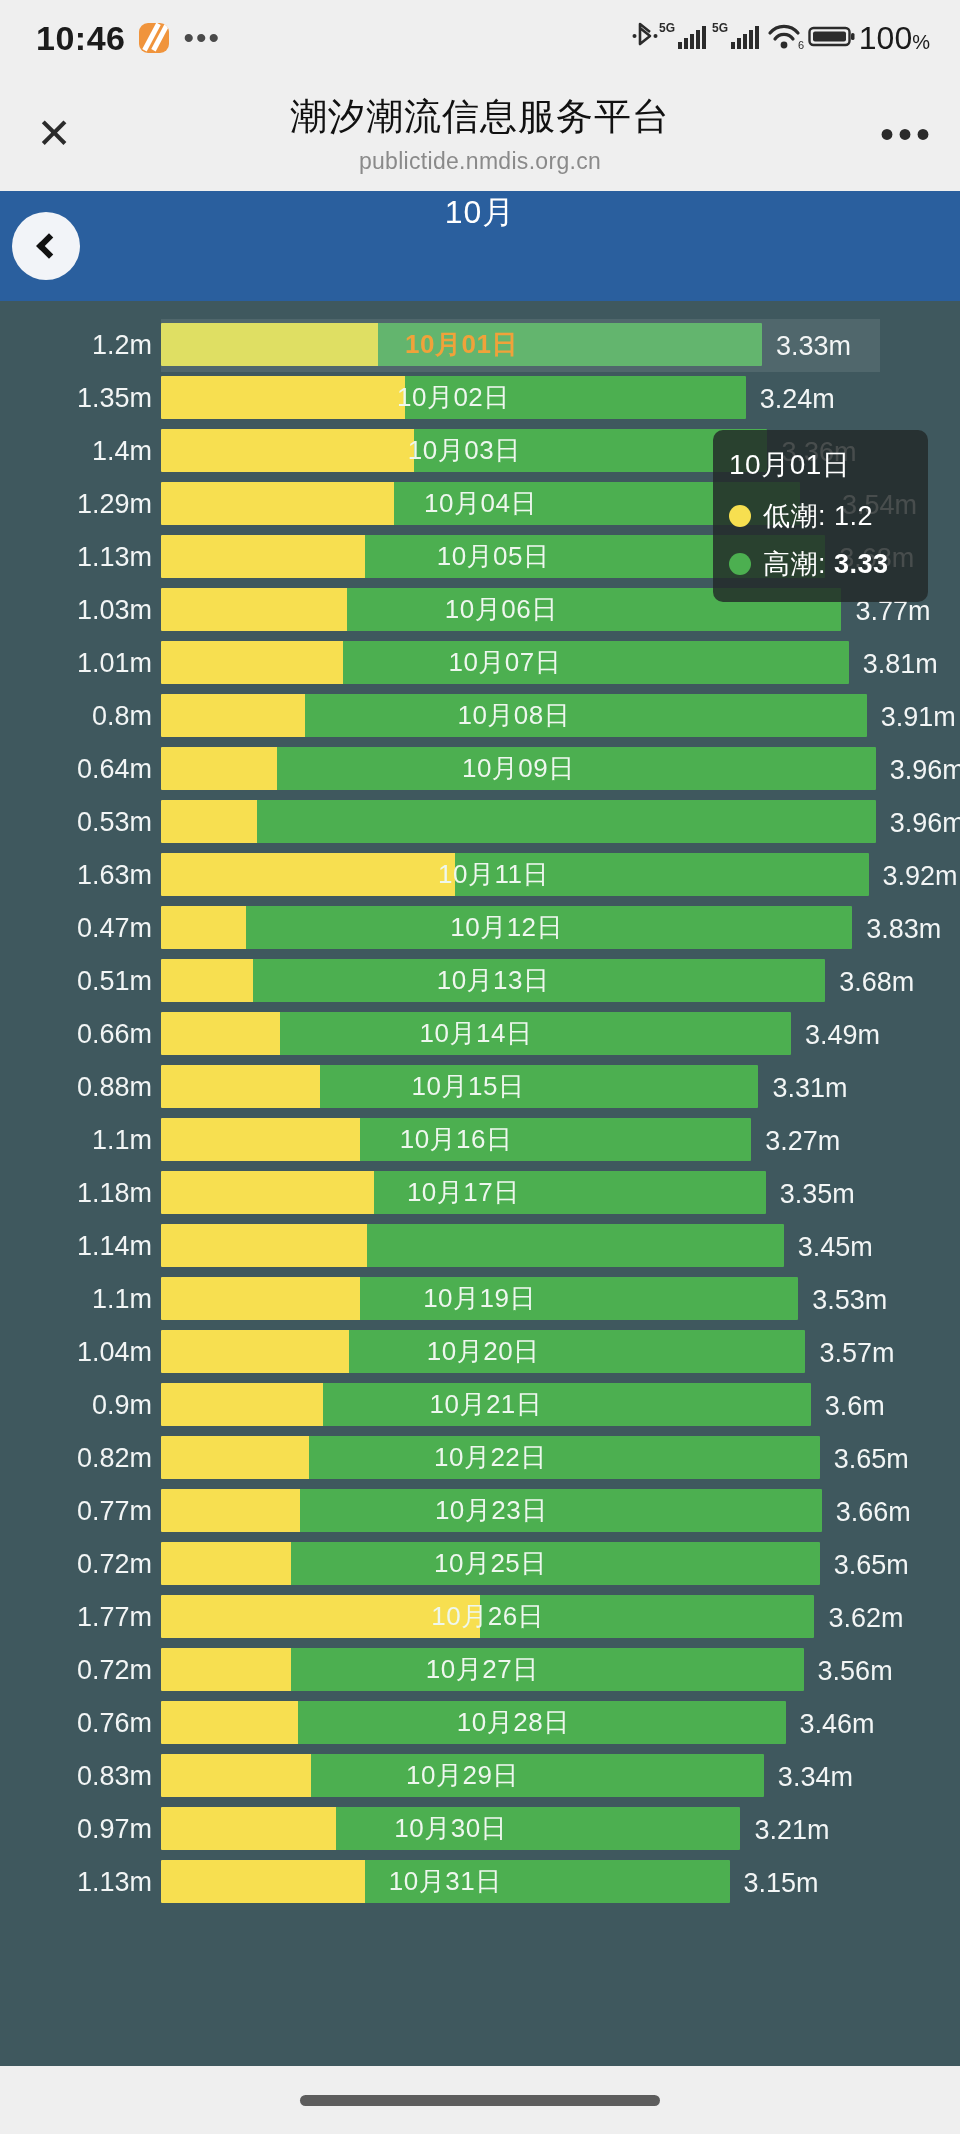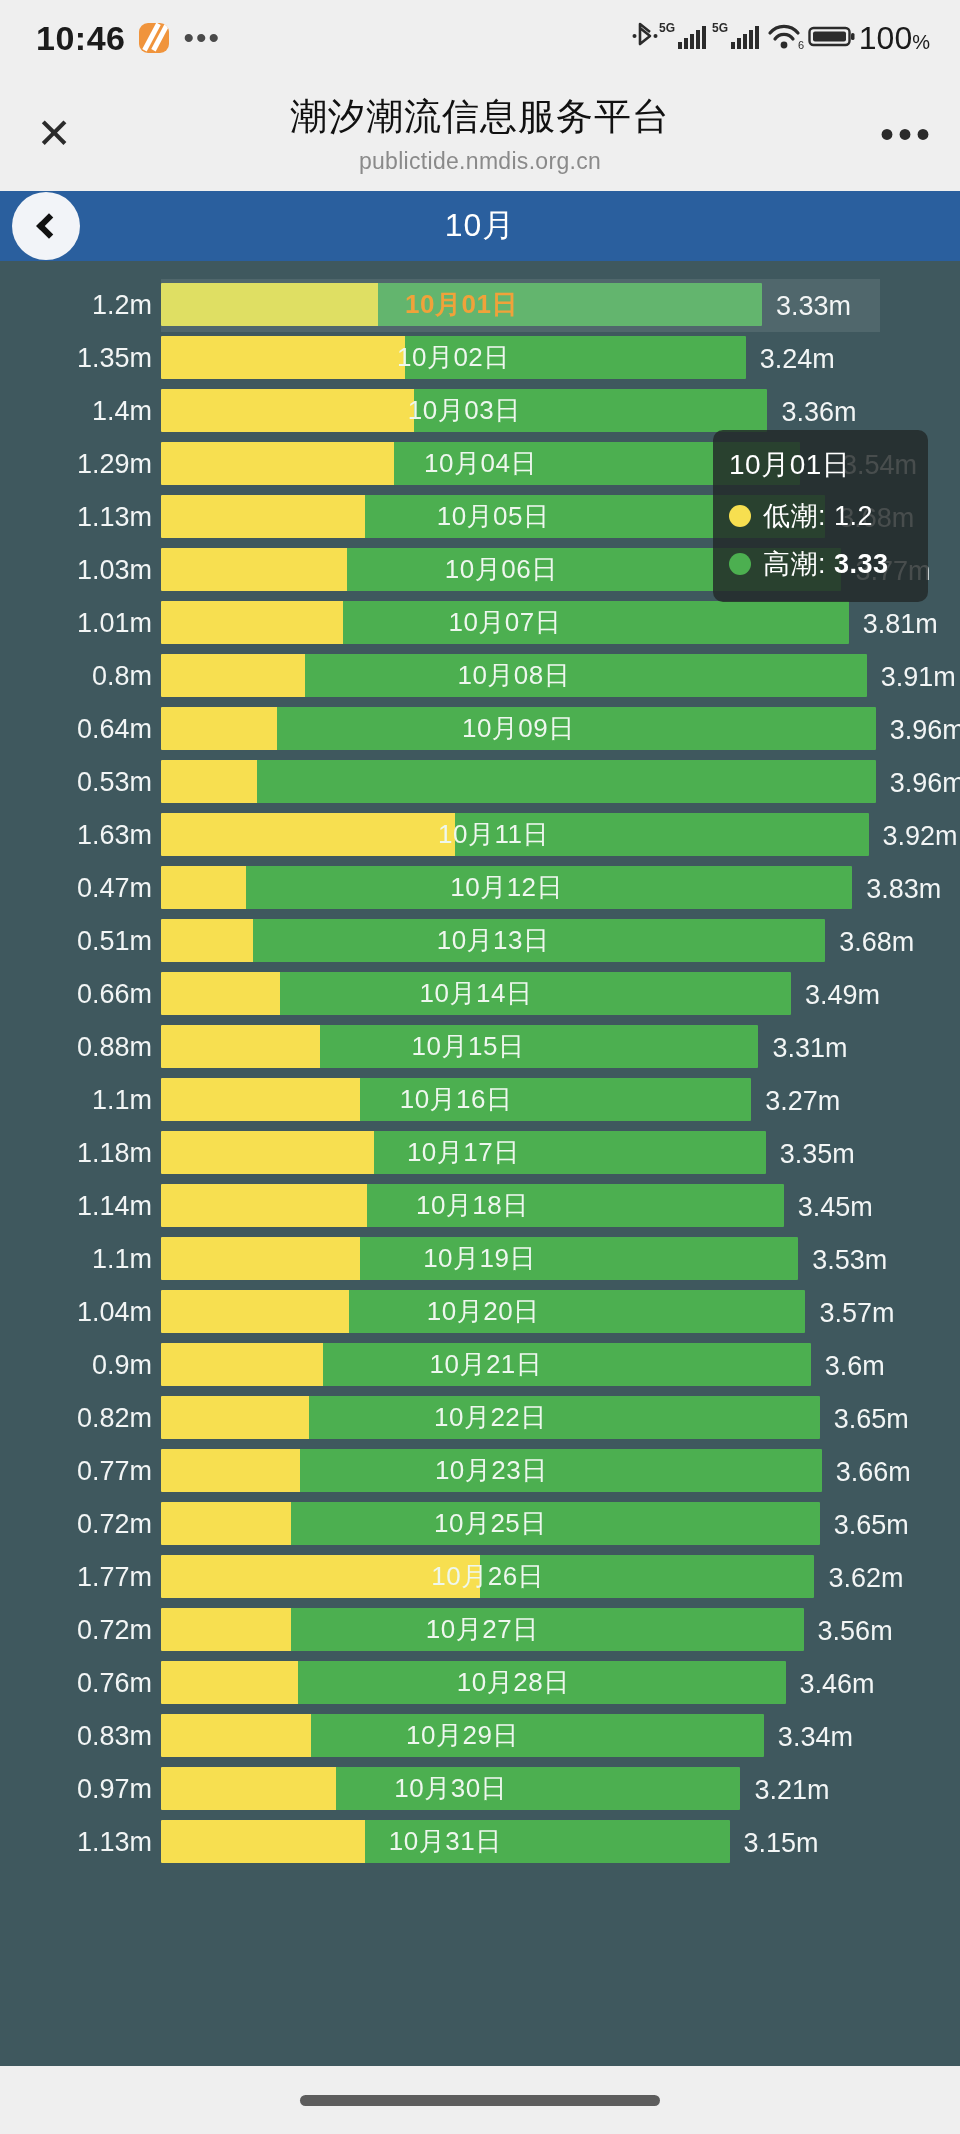--- a/index.html
+++ b/index.html
@@ -48,22 +48,22 @@
   .tb-more{
     position:absolute; right:26px; top:50%; transform:translateY(-50%);
     font-size:40px; letter-spacing:4px; color:#2b2b2b; line-height:.4;
   }
   .tb-center{ text-align:center; }
   .tb-title{ font-size:37px; color:#111; font-weight:500; letter-spacing:1px; }
   .tb-url{ font-size:23px; color:#8a8a8a; margin-top:6px; letter-spacing:.3px; }
 
   
   .monthbar{
-    height:70px; background:#2a5f9e; position:relative;
-    display:flex; align-items:center; justify-content:center;
+    height:110px; background:#2a5f9e; position:relative;
+    display:flex; justify-content:center;
   }
   .back-btn{
     position:absolute; left:12px; top:50%; transform:translateY(-50%);
     width:68px; height:68px; border-radius:50%; background:#f2f4f8;
     display:flex; align-items:center; justify-content:center;
   }
   .back-btn span{
     display:block; width:18px; height:18px;
     border-left:6px solid #111; border-bottom:6px solid #111;
     transform:rotate(45deg); margin-left:6px;
@@ -346,21 +346,20 @@
       </div>
       <div class="date-lbl" style="width: 604.675px;">10月17日</div>
       <div class="right-label" style="left: 779.675px;">3.35m</div>
     </div>
     <div class="row">
       <div class="left-label">1.14m</div>
       <div class="bar" style="width: 622.725px;">
         <div class="seg-low" style="width: 205.77px;"></div>
         <div class="seg-high" style="width: 416.955px;"></div>
       </div>
-      <div class="date-lbl" style="width: 622.725px;">10月18日</div>
       <div class="right-label" style="left: 797.725px;">3.45m</div>
     </div>
     <div class="row">
       <div class="left-label">1.1m</div>
       <div class="bar" style="width: 637.165px;">
         <div class="seg-low" style="width: 198.55px;"></div>
         <div class="seg-high" style="width: 438.615px;"></div>
       </div>
       <div class="date-lbl" style="width: 637.165px;">10月19日</div>
       <div class="right-label" style="left: 812.165px;">3.53m</div>

